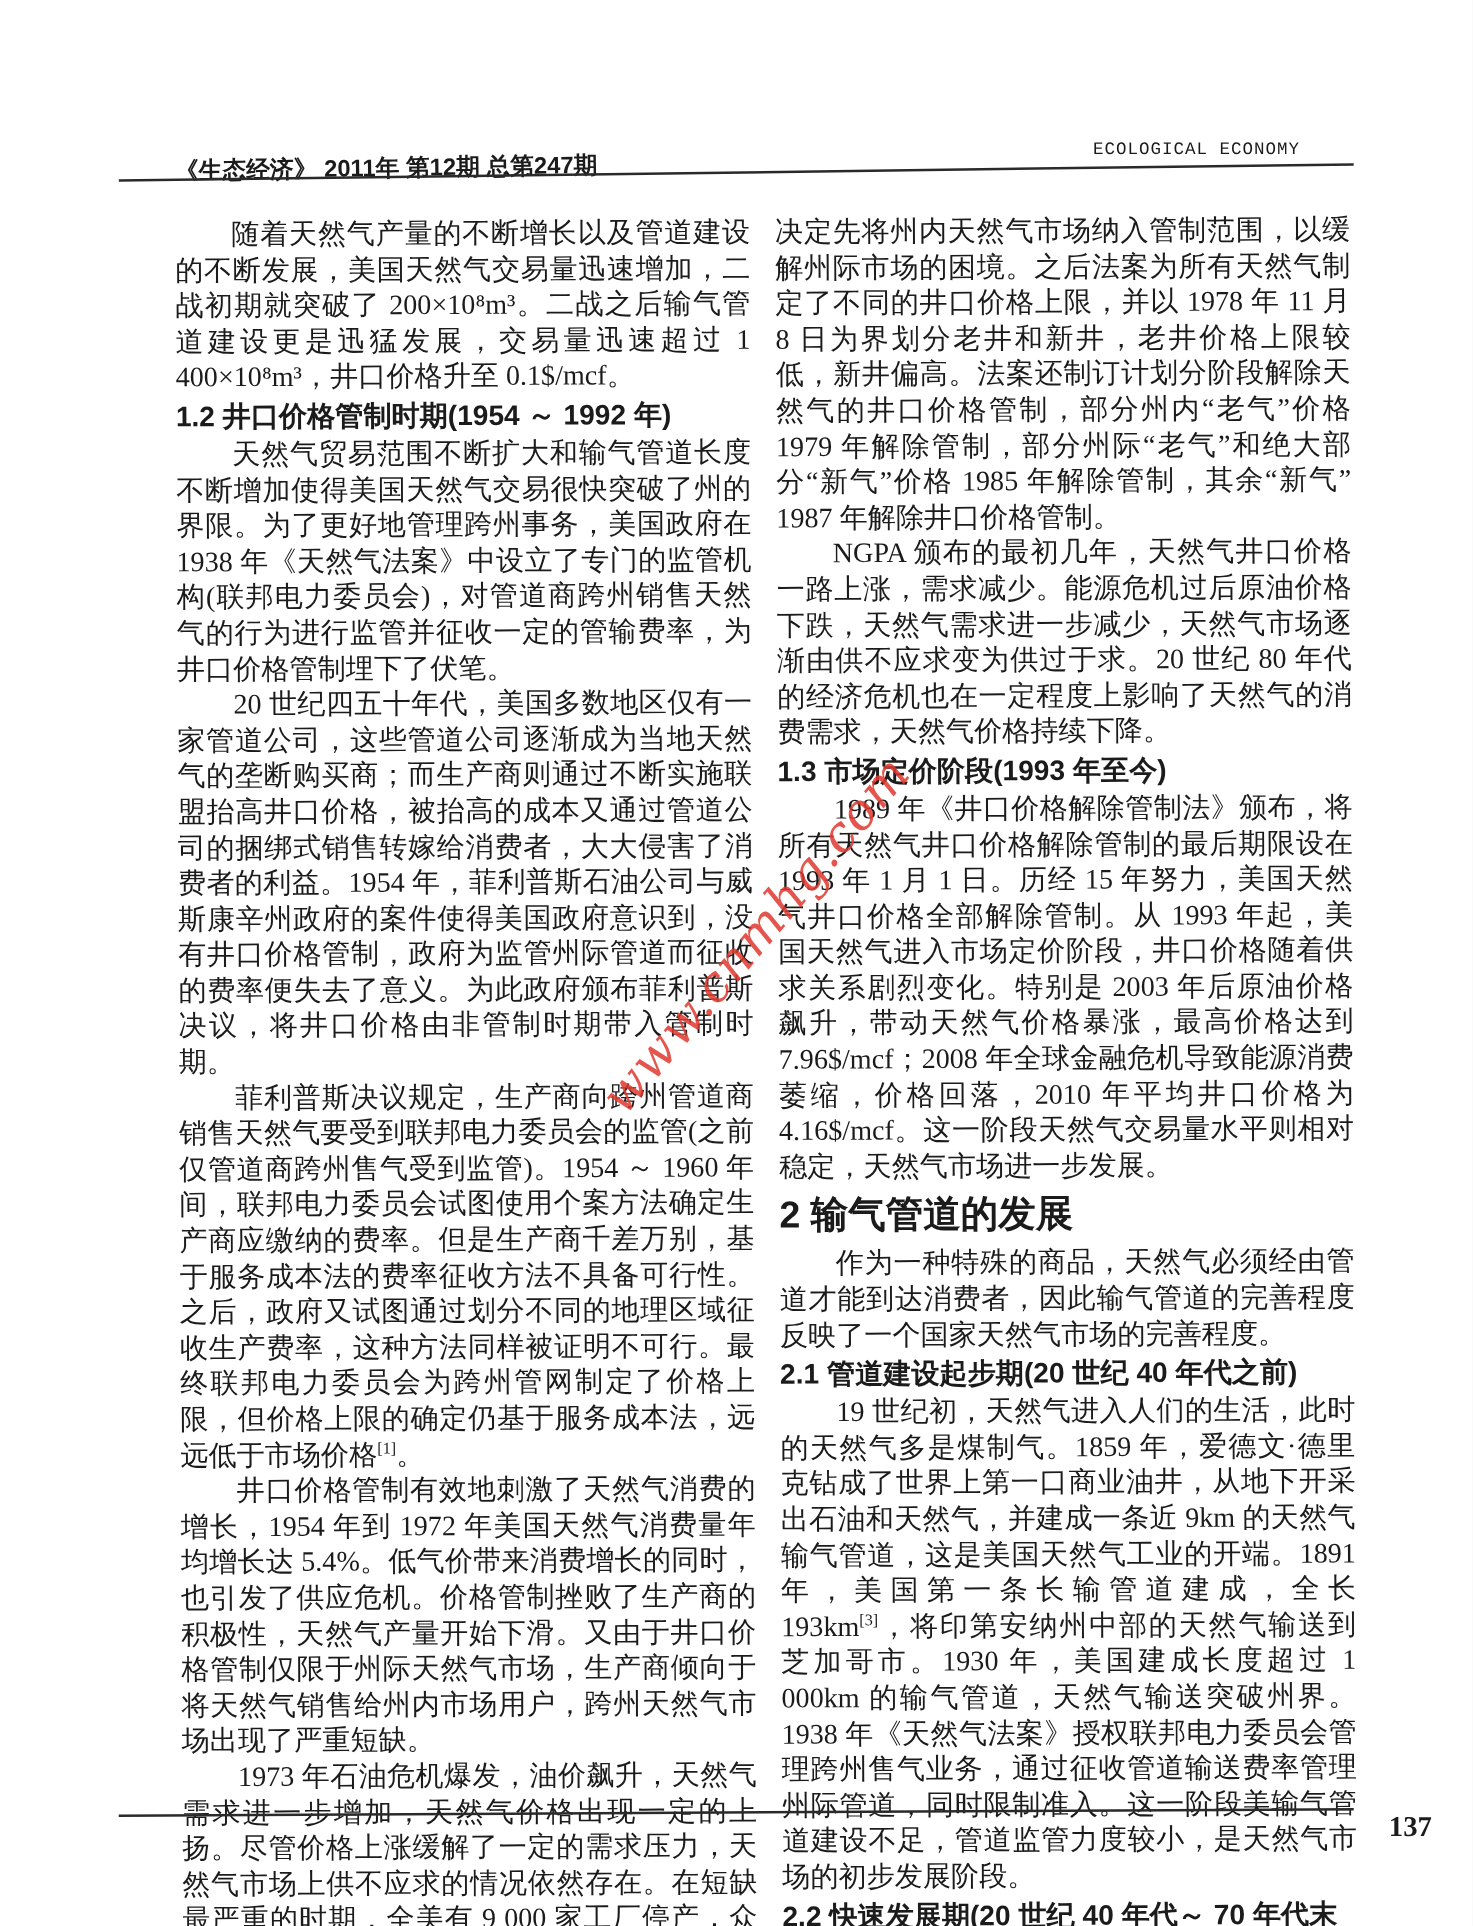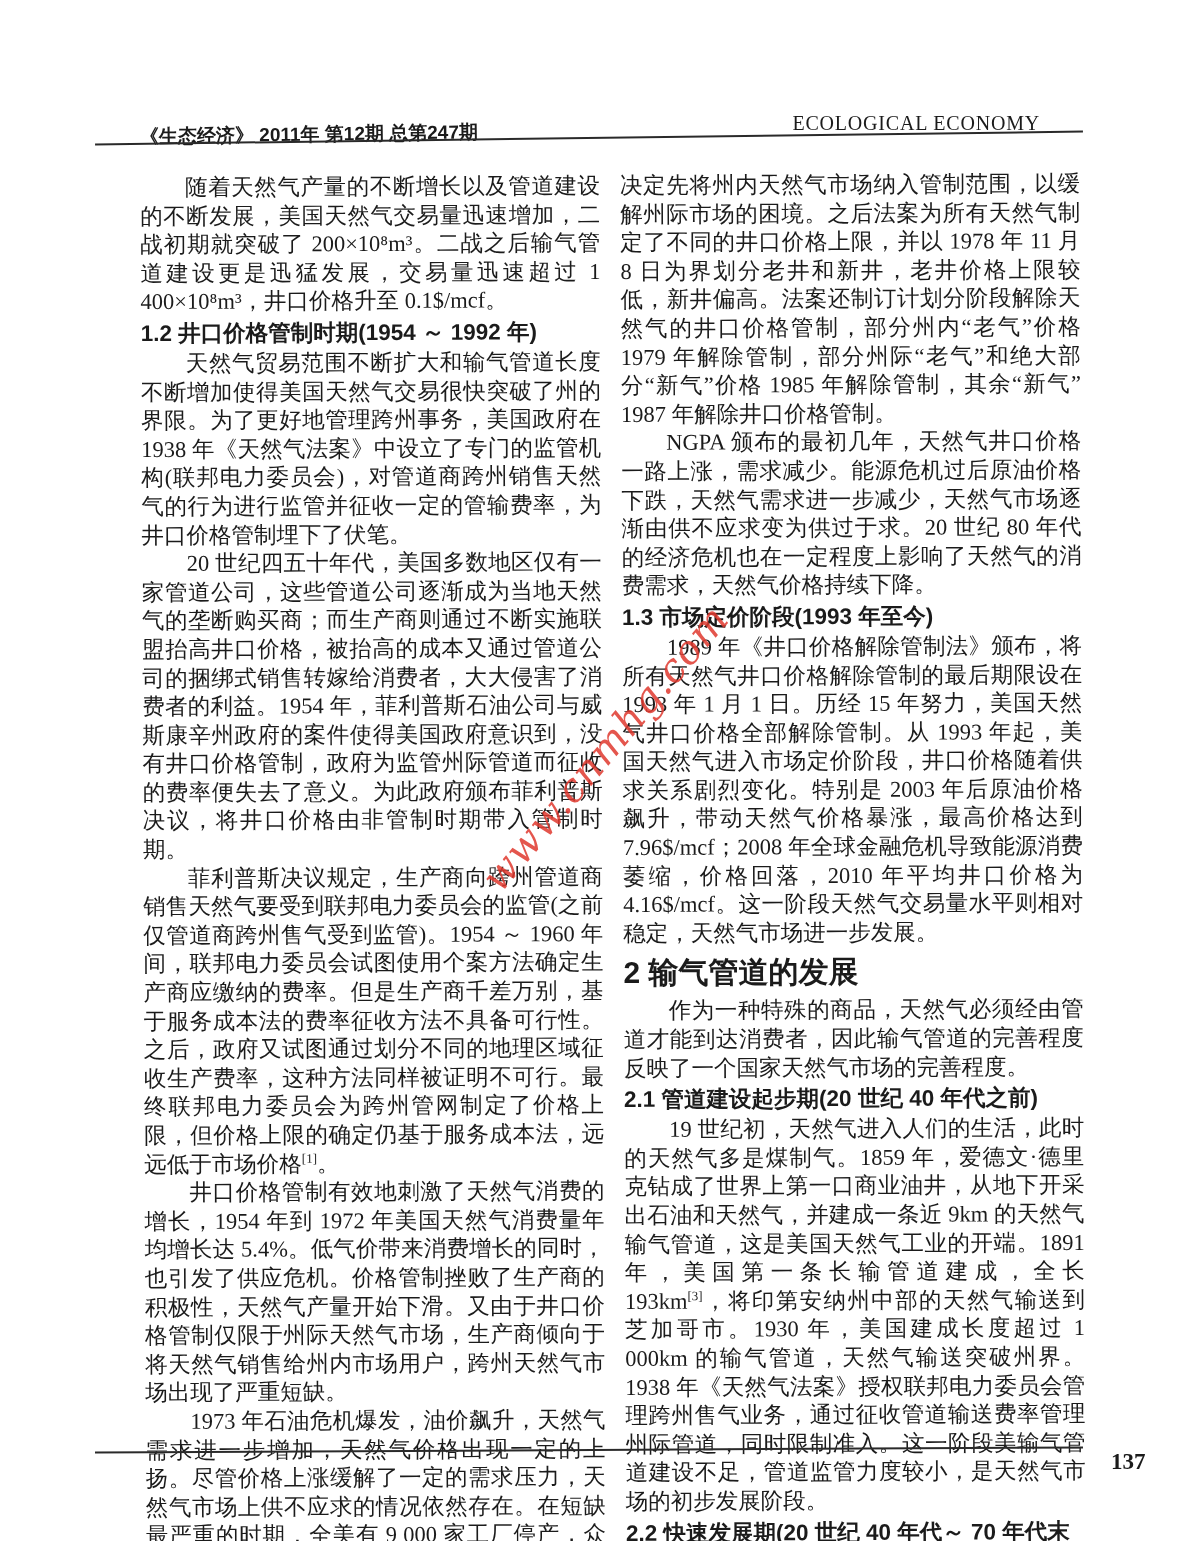--- a/index.html
+++ b/index.html
@@ -5,22 +5,22 @@
   * { margin:0; padding:0; box-sizing:border-box; }
   html,body { background:#e9e9e9; }
   body { width:1178px; height:1541px; margin:0 auto; position:relative; overflow:hidden;
          background:#ffffff; color:#1b1b1b;
          font-family:"Liberation Serif","DejaVu Serif",serif; }
 
   .page-header { position:absolute; left:140px; top:110px; width:938px; height:40px; }
   .journal-info { position:absolute; left:0; top:14px; font-size:19px; font-weight:bold;
                   font-family:"Liberation Sans","DejaVu Sans",sans-serif;
                   transform:rotate(-0.8deg); transform-origin:left center; white-space:nowrap; }
-  .journal-en { position:absolute; right:38px; top:2px; font-size:20px; letter-spacing:0.8px;
-                font-family:Liberation Serif, serif; white-space:nowrap; }
+  .journal-en { position:absolute; right:38px; top:2px; font-size:14px; letter-spacing:0.8px;
+                font-family:Liberation Mono, monospace; white-space:nowrap; }
 
   .header-rule { position:absolute; left:95px; top:137px; width:988px; height:2px;
                  background:#2a2a2a; transform:rotate(-0.75deg); }
 
   .content { position:absolute; left:140px; top:172px; width:940px;
              display:flex; gap:20px; transform:rotate(-0.25deg); transform-origin:center top; }
   .column { width:460px; }
 
   .blk { font-size:22.5px; line-height:28.6px; text-align:justify; text-justify:inter-ideograph; }
   p.p { text-indent:2em; }

